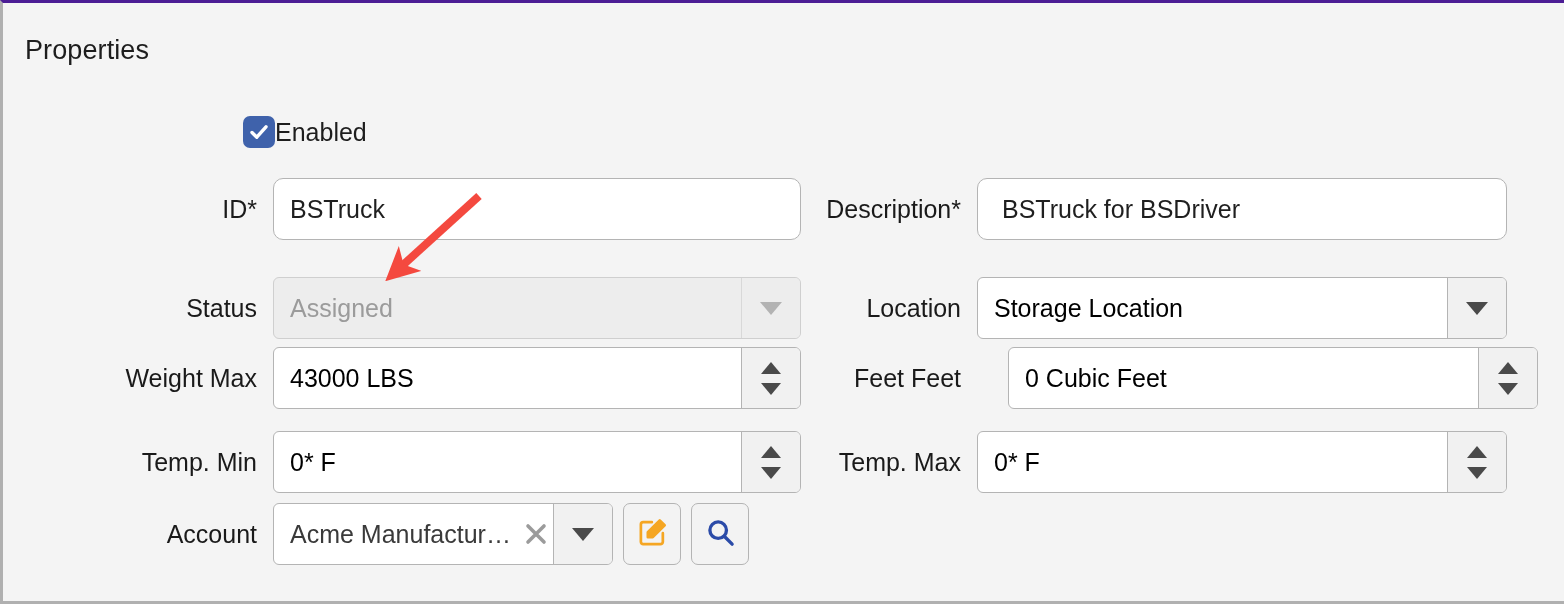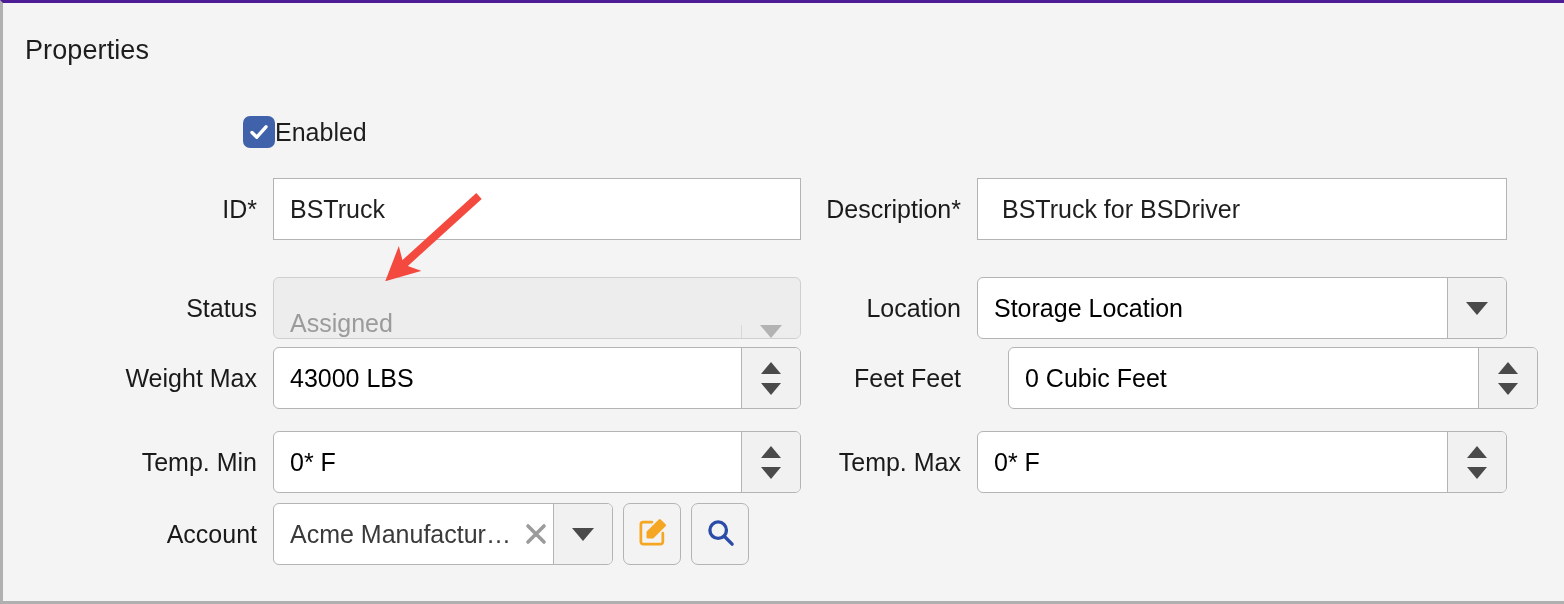--- a/index.html
+++ b/index.html
@@ -92,21 +92,21 @@
     display: flex;
     align-items: stretch;
     box-sizing: border-box;
   }
 
   
   .input {
     box-sizing: border-box;
     background: #ffffff;
     border: 1.5px solid #b4b4b4;
-    border-radius: 0;
+    border-radius: 10px;
     display: flex;
     align-items: center;
     padding: 0 16px;
     font-size: 25px;
     color: #333333;
     height: 62px;
     overflow: hidden;
     white-space: nowrap;
   }
   .input.value-strong { color: #1f1f1f; }
@@ -137,21 +137,20 @@
     background: #f1f1f1;
     border-left: 1.5px solid #b4b4b4;
     display: flex;
     align-items: center;
     justify-content: center;
   }
 
   .combo.disabled {
     background: #ededed;
     border-color: #cfcfcf;
-    align-items: flex-end;
   }
   .combo.disabled .combo-text { color: #9b9b9b; }
   .combo.disabled .seg {
     background: #ededed;
     border-left: 1.5px solid #d8d8d8;
   }
 
   
   .seg-spin {
     flex-direction: column;

